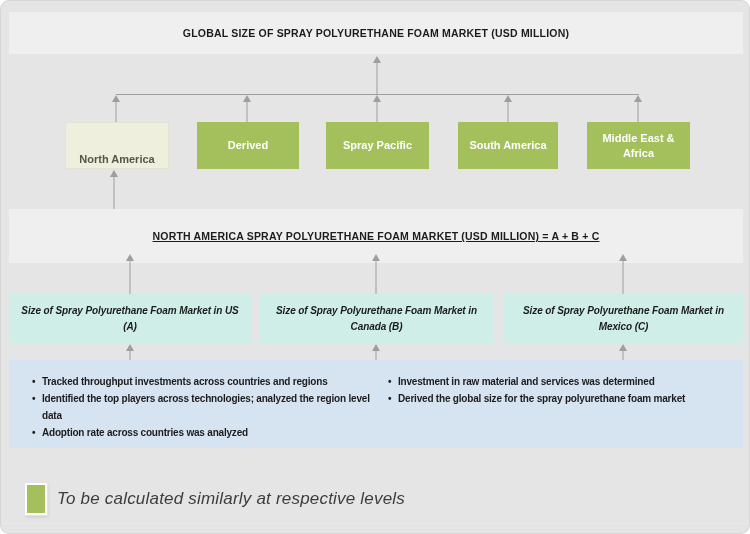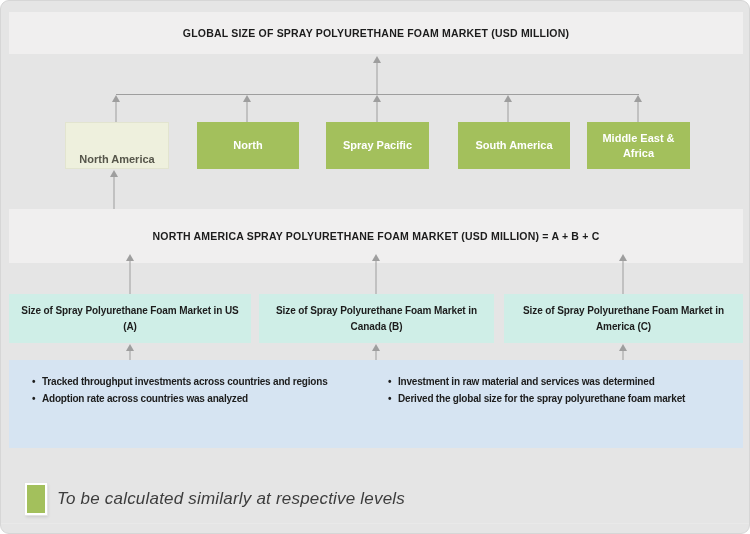--- a/index.html
+++ b/index.html
@@ -12,21 +12,21 @@
   .page{
     position:relative; width:750px; height:534px; background:#e5e5e5;
     border:1px solid #d6d6d6; border-radius:9px; overflow:hidden;
   }
   .banner{
     position:absolute; left:8px; width:734px; background:var(--banner_bg);
     display:flex; align-items:center; justify-content:center; text-align:center;
     font-weight:bold; font-size:10.5px; color:var(--text_dark); letter-spacing:.2px;
   }
   .banner.global{top:11px; height:42px;}
-  .banner.na{top:208px; height:54px;}
+  .banner.na{top:208px; height:54px;text-decoration:underline;}
   .hline{position:absolute; height:1px; background:var(--arrow);}
   .arrow{position:absolute; width:10px;}
   .arrow .head{
     position:absolute; top:0; left:50%; transform:translateX(-50%);
     width:0; height:0; border-left:4px solid transparent;
     border-right:4px solid transparent; border-bottom:7px solid var(--arrow);
   }
   .arrow .shaft{
     position:absolute; top:5px; bottom:0; left:50%; width:1px;
     transform:translateX(-.5px); background:var(--arrow);
@@ -34,21 +34,21 @@
   .region{
     position:absolute; top:121px; height:47px; background:var(--green);
     color:#fff; font-weight:bold; font-size:11px; text-align:center;
     display:flex; align-items:center; justify-content:center; padding:2px 6px; line-height:1.3;
   }
   .region.first{background:var(--cream); color:var(--cream_text); border:1px solid #e2e4cf;}
   .market{
     position:absolute; top:293px; height:49px; background:var(--teal);
     color:var(--text_dark); font-weight:bold; font-size:10px; letter-spacing:-.1px;
     text-align:center; display:flex; flex-direction:column; align-items:center;
-    justify-content:center; line-height:1.6; padding:2px 0;
+    justify-content:center; line-height:1.6; padding:2px 0;font-style:italic;
   }
   .method{
     position:absolute; left:8px; top:359px; width:734px; height:88px;
     background:var(--blue); color:var(--text_dark);
   }
   .col{position:absolute; top:13px; font-weight:bold; font-size:10px; letter-spacing:-.2px; line-height:17px;}
   .col.left{left:22px; width:350px;}
   .col.right{left:378px; width:352px;}
   .bullet{position:relative; padding-left:11px;}
   .bullet::before{content:"\2022"; position:absolute; left:1px; top:0;}
@@ -94,26 +94,26 @@
   </div>
   <div class="arrow" style="left:632px; top:94px; height:27px;">
     <span class="head"></span>
     <span class="shaft"></span>
   </div>
 
   <div class="region first" style="left:64px; width:104px;align-items:flex-end;">
     <span>North America</span>
   </div>
   <div class="region" style="left:196px; width:102px;">
-    <span>North</span>
+    <span>Derived</span>
   </div>
   <div class="region" style="left:325px; width:103px;">
     <span>Spray Pacific</span>
   </div>
-  <div class="region" style="left:457px; width:112px;">
+  <div class="region" style="left:457px; width:100px;">
     <span>South America</span>
   </div>
   <div class="region" style="left:586px; width:103px;">
     <span>Middle East &amp; Africa</span>
   </div>
 
   <div class="arrow" style="left:108px; top:169px; height:39px;">
     <span class="head"></span>
     <span class="shaft"></span>
   </div>
@@ -138,39 +138,40 @@
   <div class="market" style="left:8px; width:242px;">
     <div>Size of Spray Polyurethane Foam Market in US</div>
     <div>(A)</div>
   </div>
   <div class="market" style="left:258px; width:235px;">
     <div>Size of Spray Polyurethane Foam Market in</div>
     <div>Canada (B)</div>
   </div>
   <div class="market" style="left:503px; width:239px;">
     <div>Size of Spray Polyurethane Foam Market in</div>
-    <div>America (C)</div>
+    <div>Mexico (C)</div>
   </div>
 
   <div class="arrow" style="left:124px; top:343px; height:35px;">
     <span class="head"></span>
     <span class="shaft"></span>
   </div>
   <div class="arrow" style="left:370px; top:343px; height:35px;">
     <span class="head"></span>
     <span class="shaft"></span>
   </div>
   <div class="arrow" style="left:617px; top:343px; height:35px;">
     <span class="head"></span>
     <span class="shaft"></span>
   </div>
 
   <div class="method">
     <div class="col left">
       <div class="bullet">Tracked throughput investments across countries and regions</div>
+      <div class="bullet">Identified the top players across technologies; analyzed  the region level data</div>
       <div class="bullet">Adoption rate across countries was analyzed</div>
     </div>
     <div class="col right">
       <div class="bullet">Investment in raw material and services was determined</div>
       <div class="bullet">Derived the global size for the spray polyurethane foam market</div>
     </div>
   </div>
 
   <div class="legend-swatch"></div>
   <div class="legend-label">To be calculated similarly at respective levels</div>

